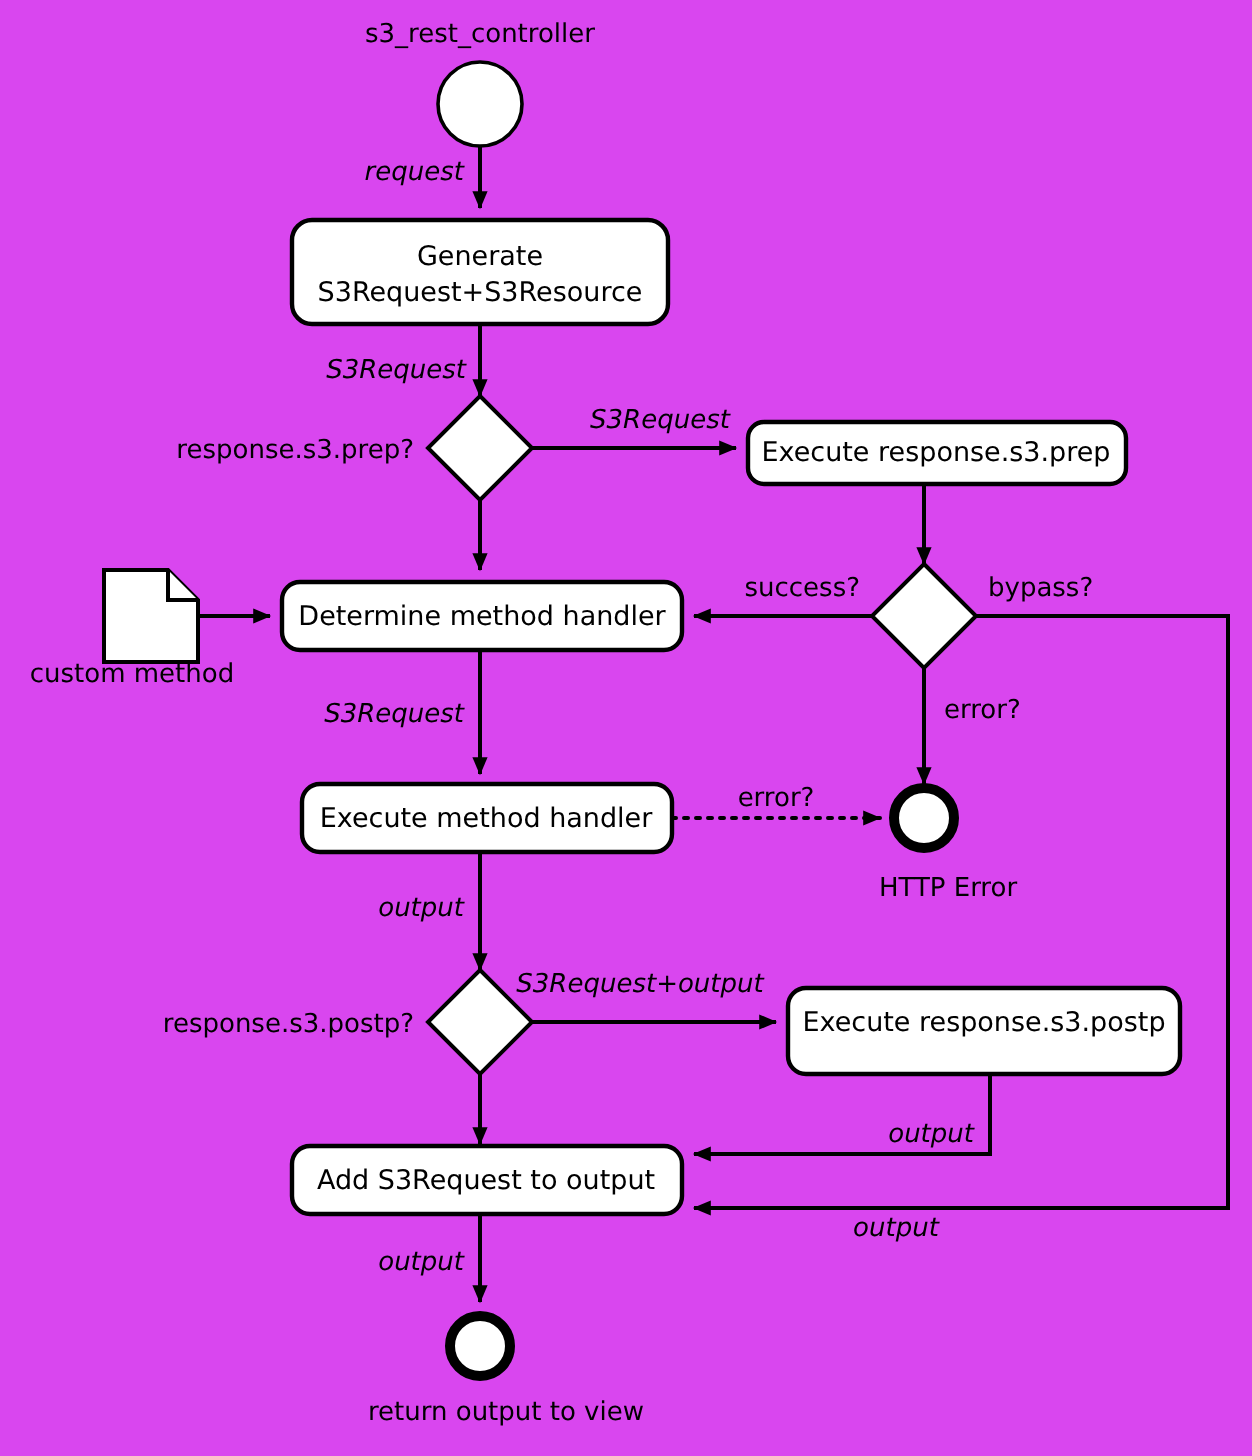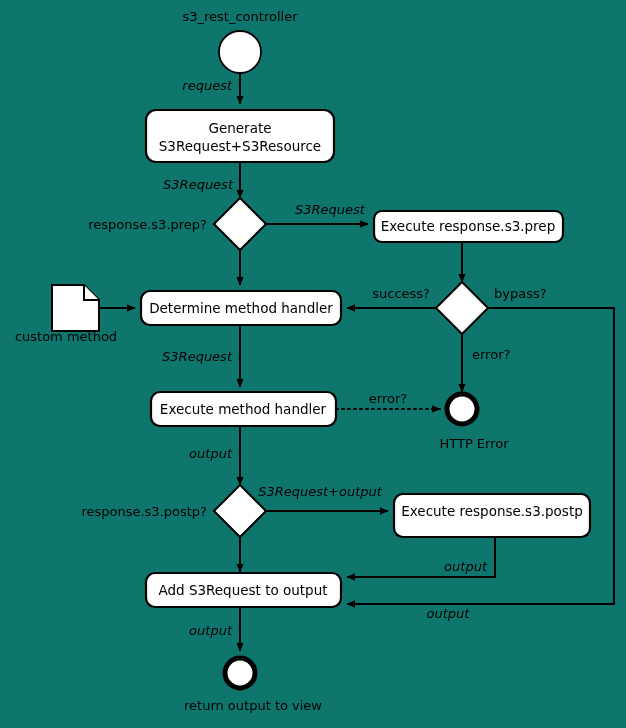--- a/index.html
+++ b/index.html
@@ -4,21 +4,21 @@
 <style>
   html, body {
     margin: 0;
     padding: 0;
     background: #ffffff;
   }
   #canvas {
     position: relative;
     width: 626px;
     height: 728px;
-    background: #0f766e;
+    background: #d946ef;
     font-family: "DejaVu Sans", sans-serif;
   }
   svg#diagram {
     position: absolute;
     top: 0;
     left: 0;
     width: 626px;
     height: 728px;
     display: block;
   }

